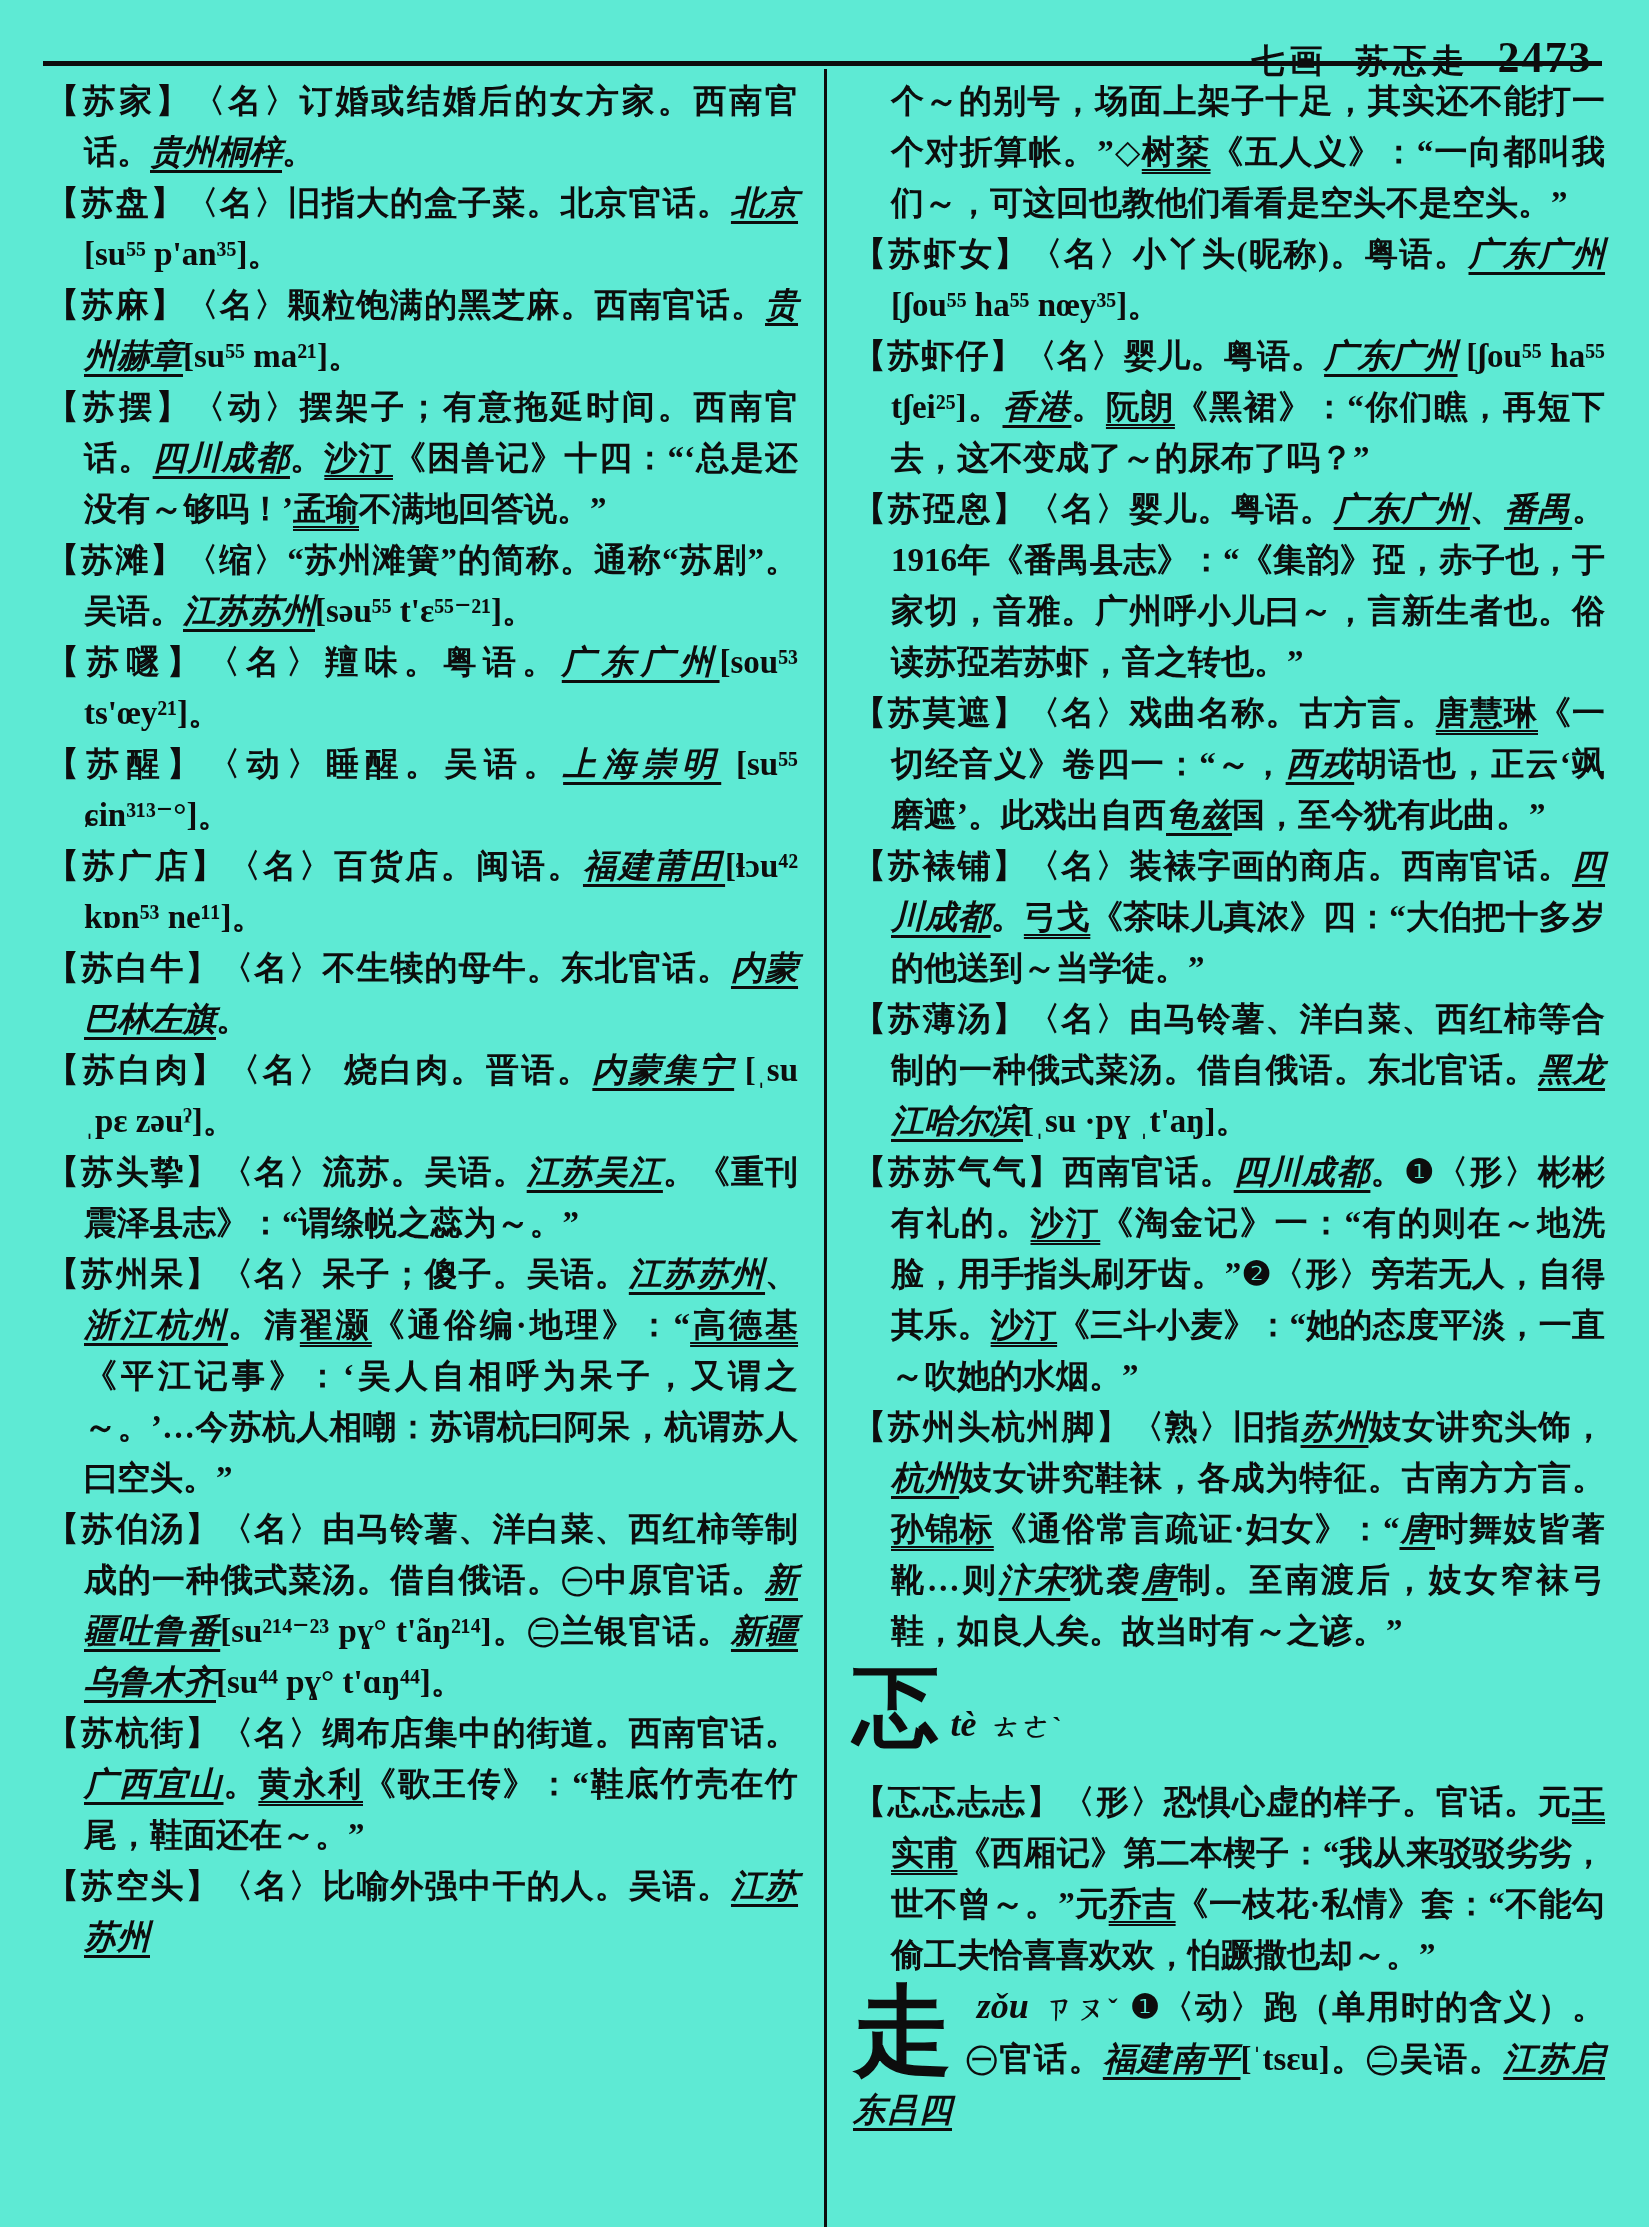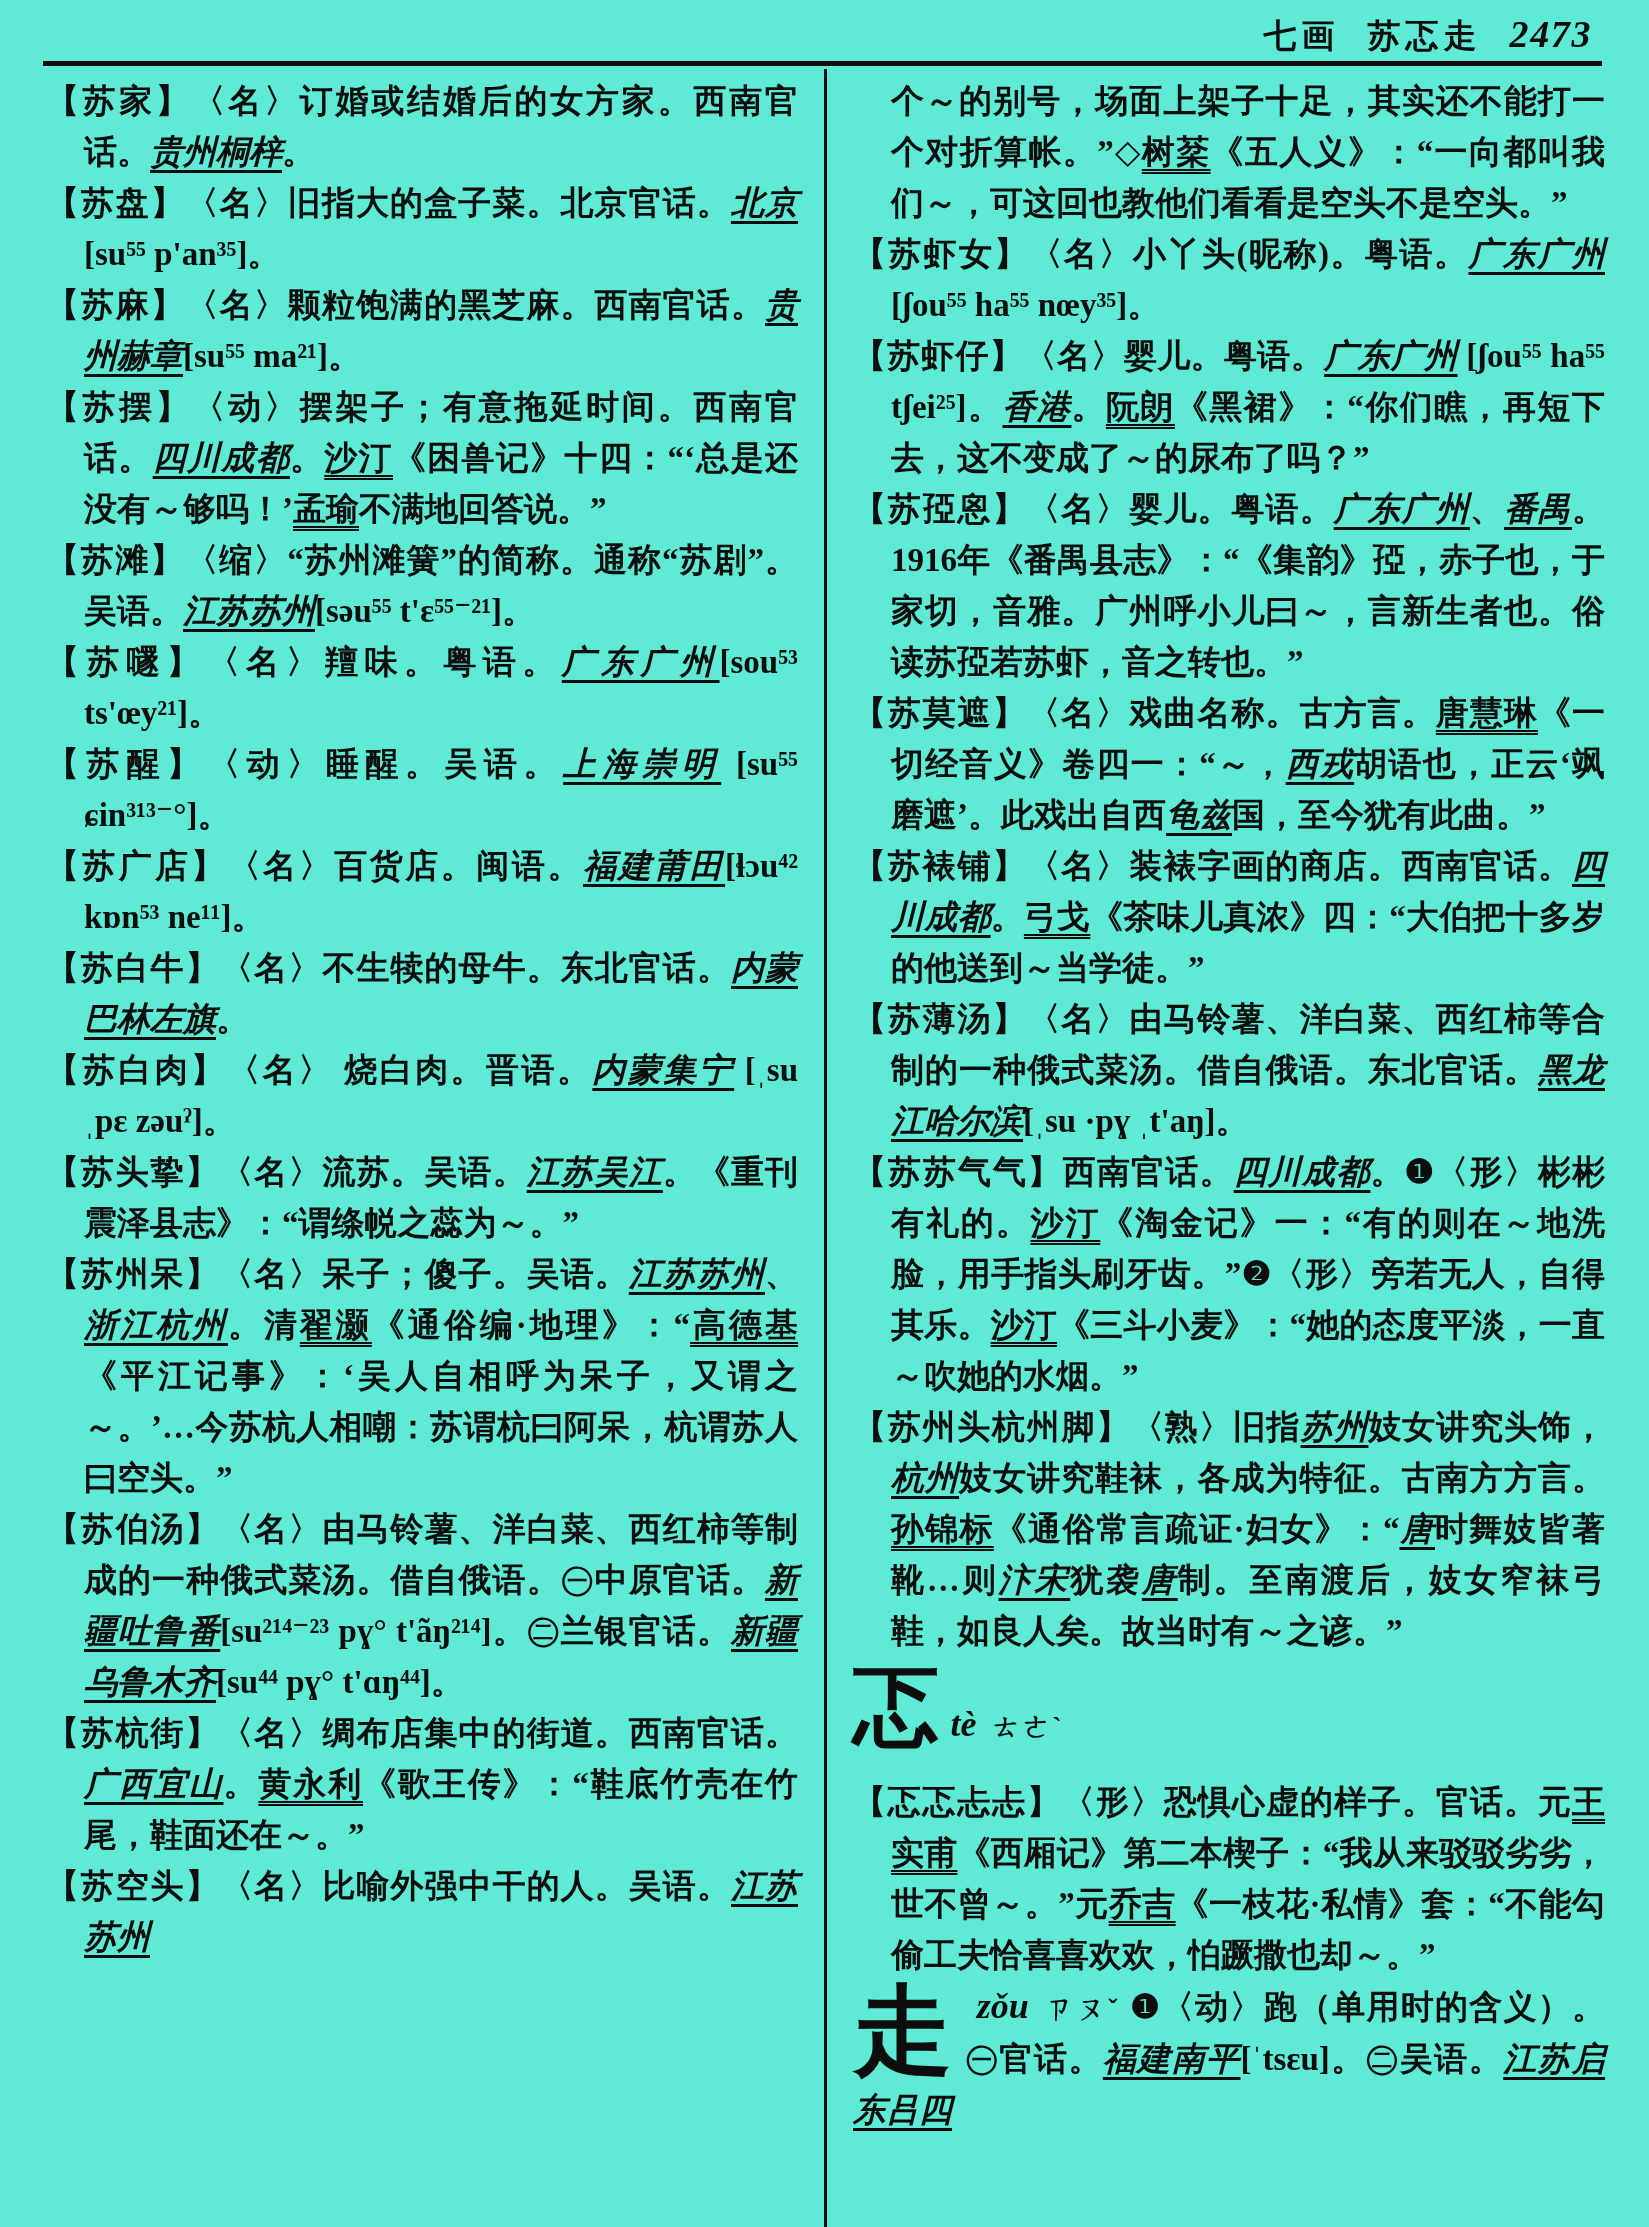--- a/index.html
+++ b/index.html
@@ -12,21 +12,21 @@
     font-weight:bold;
     overflow:hidden;
   }
   .running-head{
     position:absolute;top:11.5px;right:58px;
     font-size:33px;letter-spacing:5px;
     display:flex;align-items:baseline;gap:28px;
     white-space:nowrap;
   }
   .running-head .pageno{
-    font-style:italic;font-size:38px;letter-spacing:1.6px;
+    font-size:44px;letter-spacing:1.6px;margin-top:20px;
   }
   .top-rule{
     position:absolute;left:43px;top:61px;width:1559px;height:5px;
     background:#0d0d0d;
   }
   .col-divider{
     position:absolute;left:824px;top:69px;width:3.3px;height:2158px;
     background:#0d0d0d;
   }
   .col{

